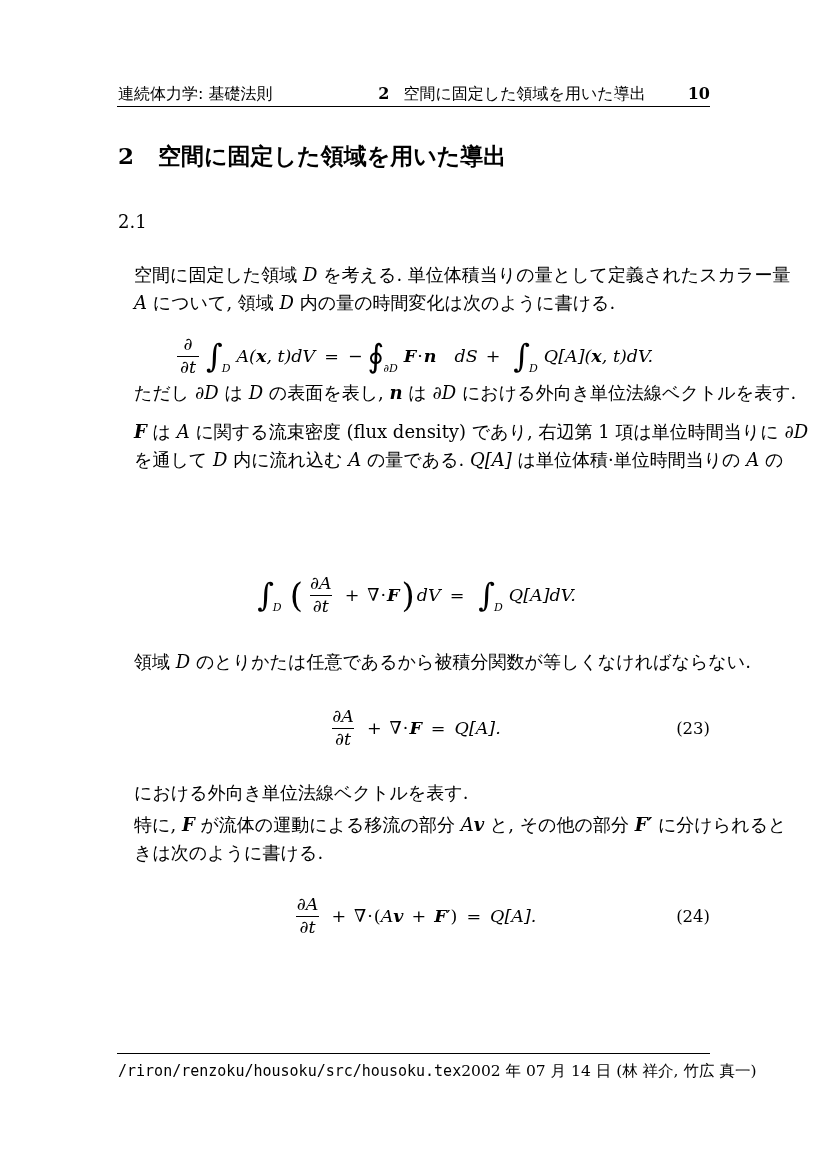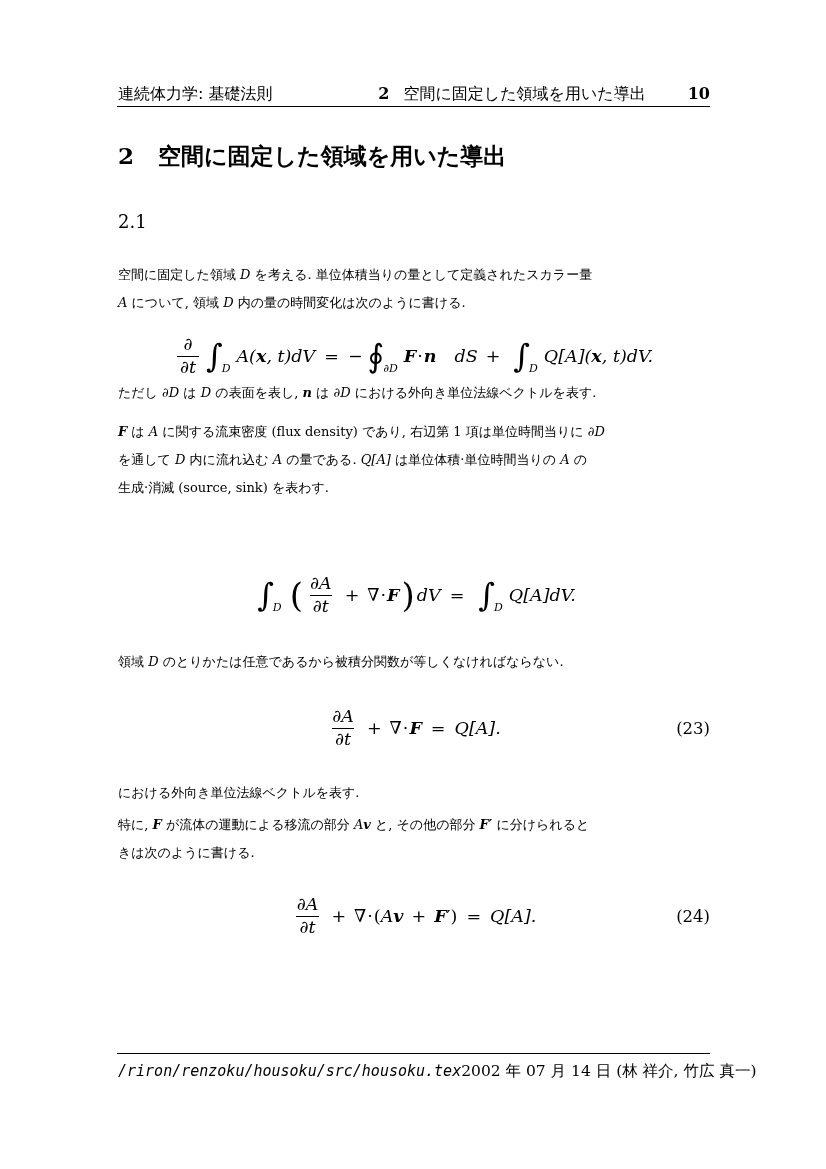--- a/index.html
+++ b/index.html
@@ -35,22 +35,22 @@
   .subheading {
     position:absolute; left:118px; top:211px;
     display:flex; align-items:flex-start; 
     font-size:18px; font-weight:normal; white-space:nowrap;
   }
   .subheading .num { font-family:"DejaVu Serif","Liberation Serif",serif; }
   .subheading .ttl { font-family:"DejaVu Sans","Liberation Sans",sans-serif; }
 
   
   .para {
-    position:absolute; left:118px; width:596px;
-    font-size:13px; line-height:28px;
+    position:absolute; left:134px; width:596px;
+    font-size:18px; line-height:28px;
   }
   .tline { white-space:nowrap; }
   .run-m { font-style:italic; }
   .run-b { font-style:italic; font-weight:bold; }
   .run-r { font-style:normal; }
 
   
   .equ {
     position:absolute; left:118px; width:592px;
     display:flex; align-items:center; justify-content:center;
@@ -72,21 +72,21 @@
   .sp { margin-left:18px; }
   .eqtag { position:absolute; right:0; top:50%; transform:translateY(-50%); font-size:16.5px; }
 
   
   .frule { position:absolute; left:117px; width:593px; top:1053px; border-top:1px solid #000; }
   .footrow {
     position:absolute; left:118px; width:592px; top:1061px;
     display:flex; justify-content:space-between; align-items:baseline;
     font-size:15.5px; white-space:nowrap;
   }
-  .fpath { font-family:"DejaVu Sans Mono","Liberation Mono",monospace; font-size:15px;font-style:italic; }
+  .fpath { font-family:"DejaVu Sans Mono","Liberation Mono",monospace; font-size:15px; }
   .fdate { font-family:"DejaVu Serif","Liberation Serif",serif; }
 </style>
 </head>
 <body>
 
 <div class="page">
 
   <div class="runhead">
     <span class="hleft">連続体力学: 基礎法則</span>
     <span class="hcenter">
@@ -143,21 +143,20 @@
       <span class="mi">, t)dV.</span>
   </div>
 
   <div class="para" style="top:379px;">
       <div class="tline"><span>ただし </span><span class="run-m">∂D</span><span> は </span><span class="run-m">D</span><span> の表面を表し, </span><span class="run-b">n</span><span> は </span><span class="run-m">∂D</span><span> における外向き単位法線ベクトルを表す.</span></div>
     </div>
 
   <div class="para" style="top:418px;">
       <div class="tline"><span class="run-b">F</span><span> は </span><span class="run-m">A</span><span> に関する流束密度 </span><span class="run-r">(flux density)</span><span> であり, 右辺第 1 項は単位時間当りに </span><span class="run-m">∂D</span></div>
       <div class="tline"><span>を通して </span><span class="run-m">D</span><span> 内に流れ込む </span><span class="run-m">A</span><span> の量である. </span><span class="run-m">Q[A]</span><span> は単位体積·単位時間当りの </span><span class="run-m">A</span><span> の</span></div>
-      <div class="tline"><span>生成·消滅 </span><span class="run-r">(source, sink)</span><span> を表わす.</span></div>
     </div>
 
 
   <div class="equ" style="top:563px;height:64px;">
     <span class="intgroup">
       <span class="bigint">∫</span>
       <span class="isub">D</span>
     </span>
     <span class="bigp">(</span>
     <span class="frac">

